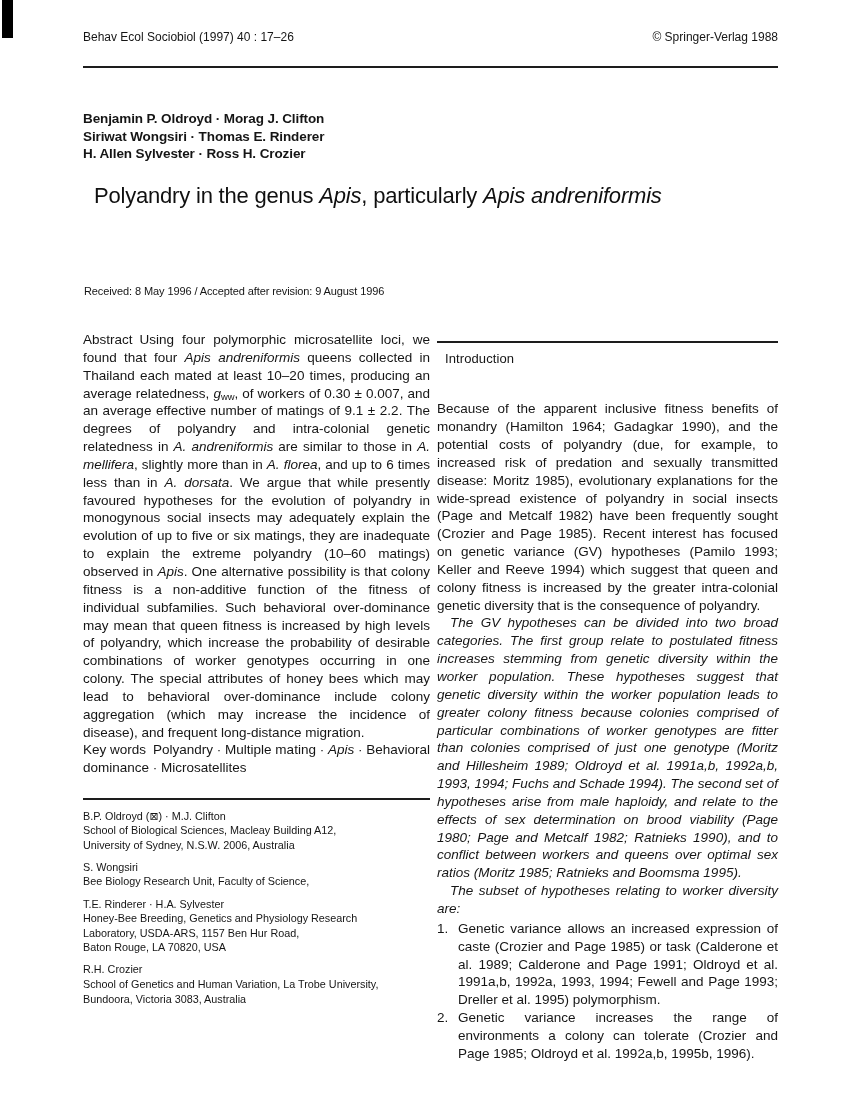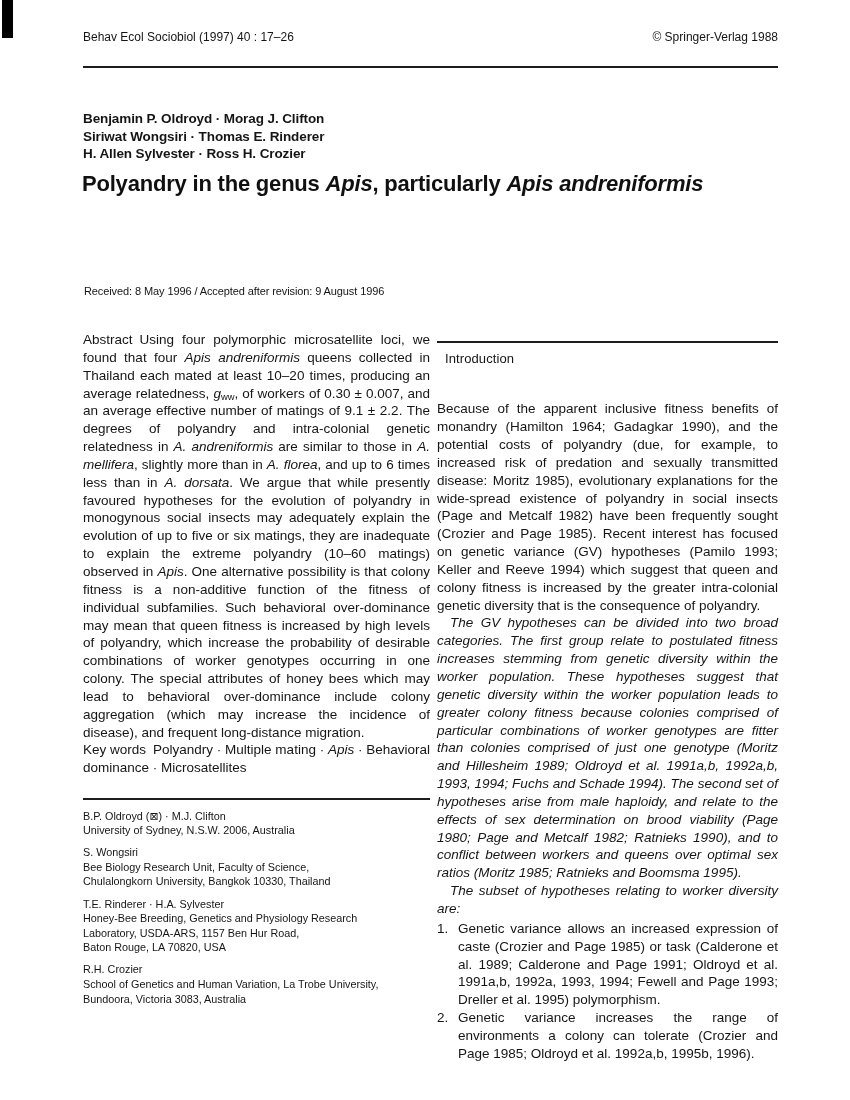--- a/index.html
+++ b/index.html
@@ -6,21 +6,21 @@
   body {
     width:850px; height:1100px; background:#ffffff; position:relative;
     font-family:"Liberation Sans","DejaVu Sans",sans-serif; color:#151515;
     -webkit-font-smoothing:antialiased;
   }
   .abs { position:absolute; }
   .corner-mark { left:2px; top:0; width:11px; height:38px; background:#000; }
   .header { left:83px; top:30px; width:695px; display:flex; justify-content:space-between; font-size:12px; }
   .header-rule { left:83px; top:66px; width:695px; height:2px; background:#1d1d1d; }
   .authors { left:83px; top:110px; font-size:13.5px; font-weight:bold; line-height:17.5px; letter-spacing:-0.1px; }
-  .title { left:82px; top:171px; width:690px; margin:0; font-size:22px; font-weight:700; letter-spacing:-0.2px; color:#101010; }
+  .title { left:82px; top:171px; width:690px; margin:12px; font-size:22px; font-weight:400; letter-spacing:-0.2px; color:#101010; }
   .received { left:84px; top:285px; font-size:11px; letter-spacing:-0.1px; }
 
   .col { line-height:17.85px; font-size:13.5px; }
   .col-left  { left:83px; top:331px; width:347px; }
   .col-right { left:437px; top:330px; width:341px; }
 
   p { margin:0; text-align:justify; }
   .b { font-weight:normal; }
   .it { font-style:italic; }
   sub { font-size:70%; line-height:0; vertical-align:-0.25em; }
@@ -66,26 +66,26 @@
   <div class="abs col col-left">
     <p><span class="b">Abstract</span><span class="gap"></span><span><span>Using four polymorphic microsatellite loci, we found that four </span><span class="it">Apis andreniformis</span><span> queens collected in Thailand each mated at least 10–20 times, producing an average relatedness, </span><span class="it">g</span><sub>ww</sub><span>, of workers of 0.30 ± 0.007, and an average effective number of matings of 9.1 ± 2.2. The degrees of polyandry and intra-colonial genetic relatedness in </span><span class="it">A. andreniformis</span><span> are similar to those in </span><span class="it">A. mellifera</span><span>, slightly more than in </span><span class="it">A. florea</span><span>, and up to 6 times less than in </span><span class="it">A. dorsata</span><span>. We argue that while presently favoured hypotheses for the evolution of polyandry in monogynous social insects may adequately explain the evolution of up to five or six matings, they are inadequate to explain the extreme polyandry (10–60 matings) observed in </span><span class="it">Apis</span><span>. One alternative possibility is that colony fitness is a non-additive function of the fitness of individual subfamilies. Such behavioral over-dominance may mean that queen fitness is increased by high levels of polyandry, which increase the probability of desirable combinations of worker genotypes occurring in one colony. The special attributes of honey bees which may lead to behavioral over-dominance include colony aggregation (which may increase the incidence of disease), and frequent long-distance migration.</span></span></p>
 
     <p class="keywords"><span class="b">Key words</span><span class="gap"></span><span><span>Polyandry · Multiple mating · </span><span class="it">Apis</span><span> · Behavioral dominance · Microsatellites</span></span></p>
 
     <div class="fn-rule"></div>
 
     <div class="footnotes">
       <div class="footnote">
         <div>B.P. Oldroyd (⊠) · M.J. Clifton</div>
+        <div>School of Biological Sciences, Macleay Building A12,</div>
         <div>University of Sydney, N.S.W. 2006, Australia</div>
       </div>
       <div class="footnote">
         <div>S. Wongsiri</div>
         <div>Bee Biology Research Unit, Faculty of Science,</div>
-        <div>Chulalongkorn University, Bangkok 10330, Thailand</div>
       </div>
       <div class="footnote">
         <div>T.E. Rinderer · H.A. Sylvester</div>
         <div>Honey-Bee Breeding, Genetics and Physiology Research</div>
         <div>Laboratory, USDA-ARS, 1157 Ben Hur Road,</div>
         <div>Baton Rouge, LA 70820, USA</div>
       </div>
       <div class="footnote">
         <div>R.H. Crozier</div>
         <div>School of Genetics and Human Variation, La Trobe University,</div>

